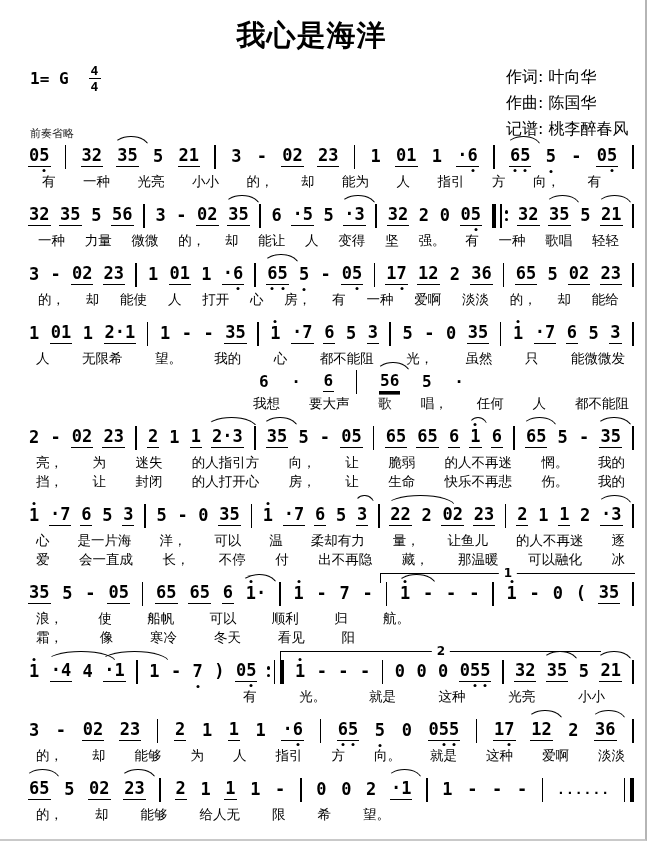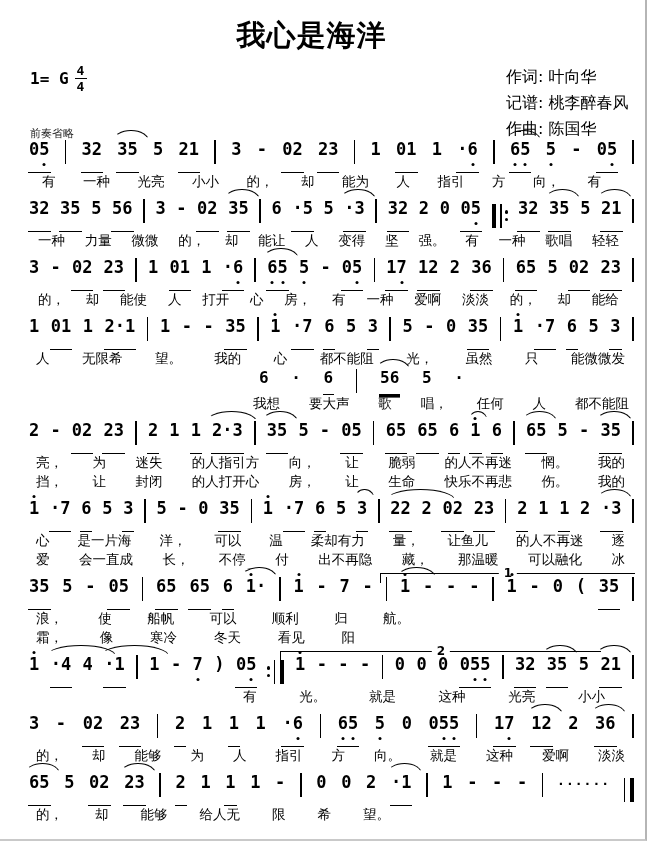--- a/index.html
+++ b/index.html
@@ -5,29 +5,29 @@
   html,body{margin:0;padding:0;}
   body{
     width:647px;height:841px;background:#fff;overflow:hidden;
     font-family:"DejaVu Sans","Liberation Sans",sans-serif;color:#000;
     border-right:2px solid #b5b5b5;border-bottom:2px solid #c9c9c9;box-sizing:border-box;
   }
   .page{position:relative;width:100%;height:100%;box-sizing:border-box;padding:8px 10px 0 28px;}
   
   .header{position:relative;height:118px;}
   .title{position:absolute;left:0;right:40px;top:8px;text-align:center;font-size:29px;font-weight:bold;letter-spacing:1px;}
-  .keysig{position:absolute;left:2px;top:56px;font-size:16px;font-weight:bold;font-family:"DejaVu Sans Mono",monospace;display:flex;align-items:center;gap:6px;}
+  .keysig{position:absolute;left:2px;top:56px;font-size:16px;font-weight:bold;font-family:"DejaVu Sans Mono",monospace;display:flex;align-items:center;gap:20px;}
   .frac{display:inline-flex;flex-direction:column;align-items:center;line-height:1;font-size:13px;}
   .frac .fbar{width:12px;border-top:1.6px solid #000;margin:1px 0;}
   .performer{position:absolute;left:0;right:40px;top:60px;text-align:center;font-size:16px;}
   .credits{position:absolute;left:440px;top:56px;font-size:16px;line-height:26px;white-space:nowrap;margin-left:38px;}
   .intro-note{font-size:11px;color:#222;margin:0 0 0 2px;height:14px;font-family:Liberation Serif, serif;}
   
   .sys{position:relative;margin-bottom:7px;}
-  .notes{display:flex;justify-content:space-between;height:33px;
+  .notes{display:flex;justify-content:space-between;align-items:center;height:33px;
          font-family:"DejaVu Sans Mono","DejaVu Sans",monospace;font-weight:bold;font-size:17px;}
   .notes2{height:26px;font-size:16px;}
   .lyr{display:flex;justify-content:space-between;font-size:13.5px;height:19px;padding:0 10px 0 8px;}
   .lyr span{white-space:nowrap;}
   
   .s1-lyr{padding:0 34px 0 14px;}
   .s2-lyr,.s3-lyr{padding:0 16px 0 10px;}
   .s4-n2{padding-left:230px;padding-right:170px;}
   .s4-l2{padding-left:225px;padding-right:6px;font-family:Liberation Serif, serif;}
   .s7-l1{padding-right:225px;}
@@ -72,22 +72,22 @@
     <div class="keysig">
       <span>1= G</span>
       <span class="frac">
         <span>4</span>
         <span class="fbar"></span>
         <span>4</span>
       </span>
     </div>
     <div class="credits">
       <div>作词: 叶向华</div>
+      <div>作曲: 陈国华</div>
       <div>记谱: 桃李醉春风</div>
-      <div>作曲: 陈国华</div>
     </div>
   </div>
 
   <div class="intro-note">前奏省略</div>
 
   <div class="score">
 
     <div class="sys">
       <div class="notes">
           <span class="tok u1"><span class="ch">0</span><span class="ch db">5</span></span>

